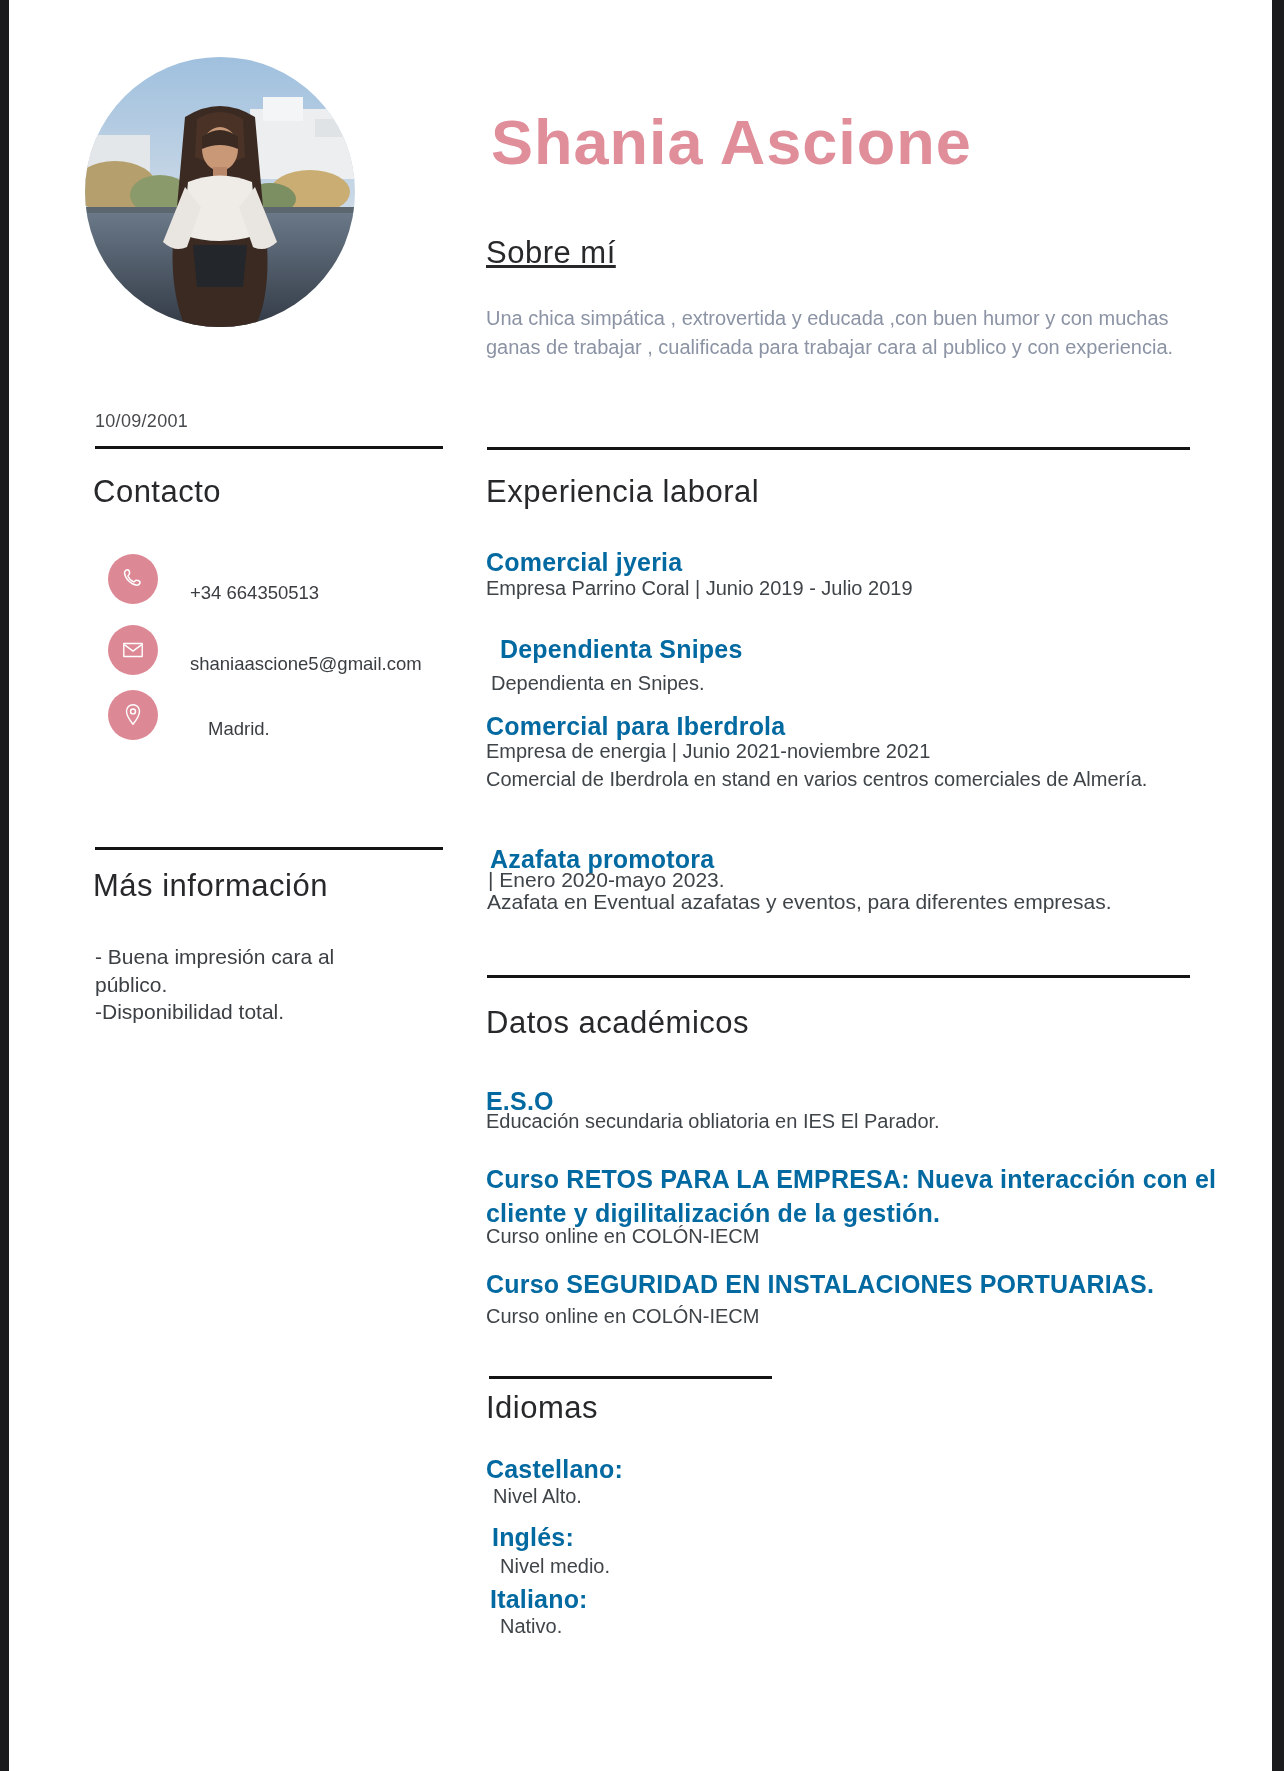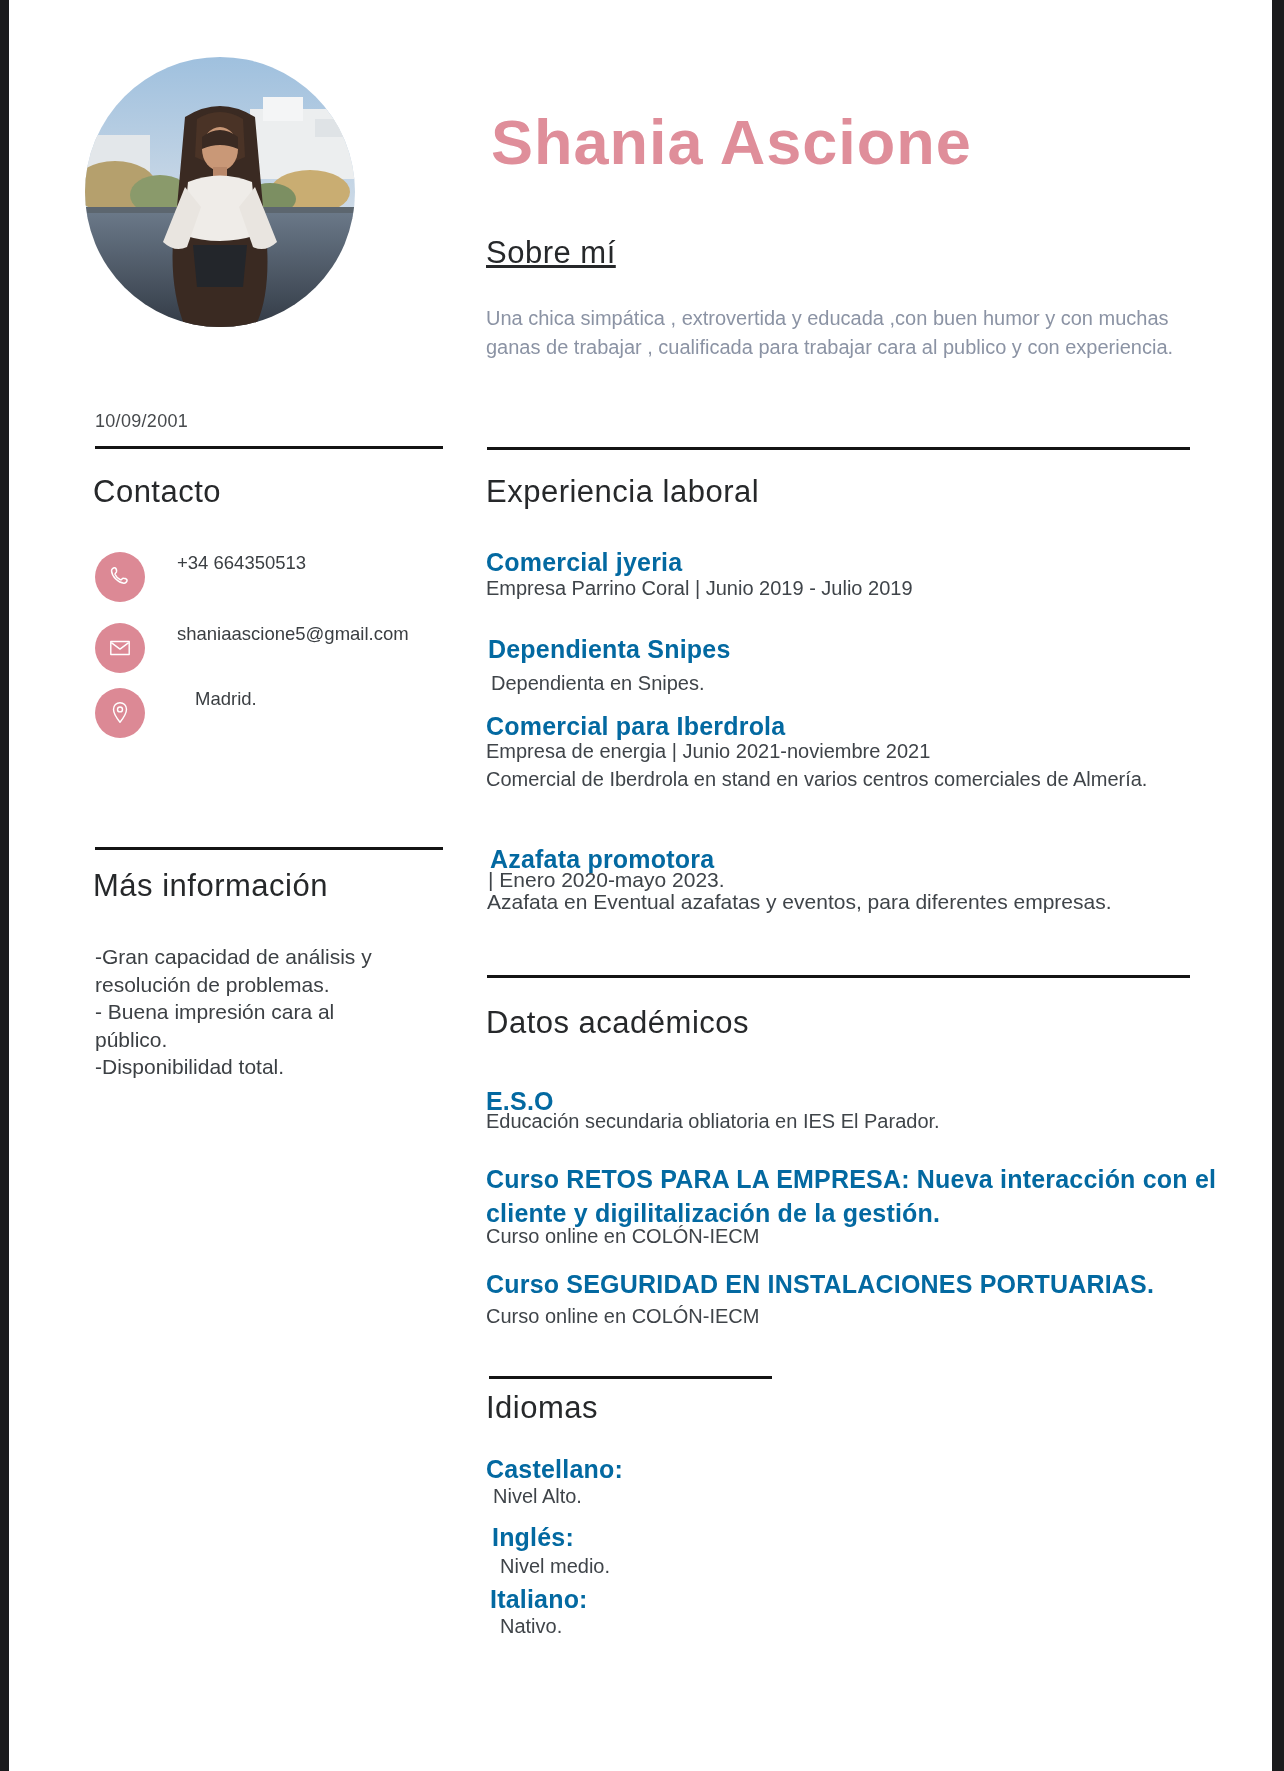--- a/index.html
+++ b/index.html
@@ -15,42 +15,42 @@
   .h2{position:absolute;font-size:31px;font-weight:400;color:#26282a;letter-spacing:.5px;white-space:nowrap;}
   .pinkhead{position:absolute;font-size:25px;font-weight:700;color:#0369a1;letter-spacing:.2px;}
   .body-txt{position:absolute;font-size:20px;font-weight:400;color:#3f4449;}
   .hr{position:absolute;height:3px;background:#141414;}
 
   
   #photo{position:absolute;left:85px;top:57px;width:270px;height:270px;border-radius:50%;overflow:hidden;}
   #bdate{position:absolute;left:95px;top:411px;font-size:18px;color:#474a4d;letter-spacing:.3px;}
   #hrL1{left:95px;top:446px;width:348px;}
   #hContacto{left:93px;top:474px;}
-  .c-row{position:absolute;left:95px;width:340px;height:52px;display:flex;align-items:flex-start;}
+  .c-row{position:absolute;left:108px;width:340px;height:52px;display:flex;align-items:flex-end;}
   #rowPhone{top:552px;}
   #rowEmail{top:623px;}
   #rowLoc{top:688px;gap:18px;}
   .c-ic{width:50px;height:50px;border-radius:50%;background:#dc8995;flex:0 0 50px;
         display:flex;align-items:center;justify-content:center;}
   .c-ic svg{width:26px;height:26px;}
   .c-val{margin-left:32px;font-size:18.5px;color:#3a3e42;white-space:nowrap;}
   #hrL2{left:95px;top:847px;width:348px;}
   #hMas{left:93px;top:868px;}
   #masinfo{position:absolute;left:95px;top:943px;width:302px;font-size:21px;line-height:27.5px;color:#3c4044;}
 
   
   #name{position:absolute;left:491px;top:106px;font-size:63px;font-weight:700;color:#df8e9a;letter-spacing:1px;white-space:nowrap;}
   #hSobre{left:486px;top:235px;text-decoration:underline;}
   #about{left:486px;top:304px;width:692px;line-height:28.5px;color:#8b93a4;}
   #hrR1{left:487px;top:447px;width:703px;}
   #hExp{left:486px;top:474px;}
 
   #j1t{left:486px;top:548px;}
   #j1s{left:486px;top:577px;white-space:nowrap;}
-  #j2t{left:488px;top:635px;}
+  #j2t{left:500px;top:635px;}
   #j2d{left:491px;top:672px;white-space:nowrap;}
   #j3t{left:486px;top:712px;}
   #j3s{left:486px;top:740px;white-space:nowrap;}
   #j3d{left:486px;top:768px;width:672px;line-height:23px;}
   #j4t{left:490px;top:845px;}
   #j4s{left:488px;top:868px;font-size:21px;}
   #j4d{left:487px;top:890px;font-size:21px;white-space:nowrap;}
 
   #hrR2{left:487px;top:975px;width:703px;}
   #hDatos{left:486px;top:1005px;}
@@ -141,21 +141,20 @@
       <path d="M12 2.5 C8.7 2.5 6 5.2 6 8.5 C6 13 12 20.5 12 20.5 C12 20.5 18 13 18 8.5 C18 5.2 15.3 2.5 12 2.5 Z"></path>
       <circle cx="12" cy="8.7" r="2.3"></circle>
     </svg>
   </span>
   <span class="c-val">Madrid.</span>
 </div>
 
 <div id="hrL2" class="hr"></div>
 <div id="hMas" class="h2">Más información</div>
 <div id="masinfo">
-  <div>-Gran capacidad de análisis y resolución de problemas.</div>
   <div>- Buena impresión cara al público.</div>
   <div>-Disponibilidad total.</div>
 </div>
 
 <div id="name">Shania Ascione</div>
 
 <div id="hSobre" class="h2">Sobre mí</div>
 <div id="about" class="body-txt" style="color:#8b93a4;">Una chica simpática , extrovertida y educada ,con buen humor y con muchas ganas de trabajar , cualificada para trabajar cara al publico y con experiencia.</div>
 
 <div id="hrR1" class="hr"></div>

